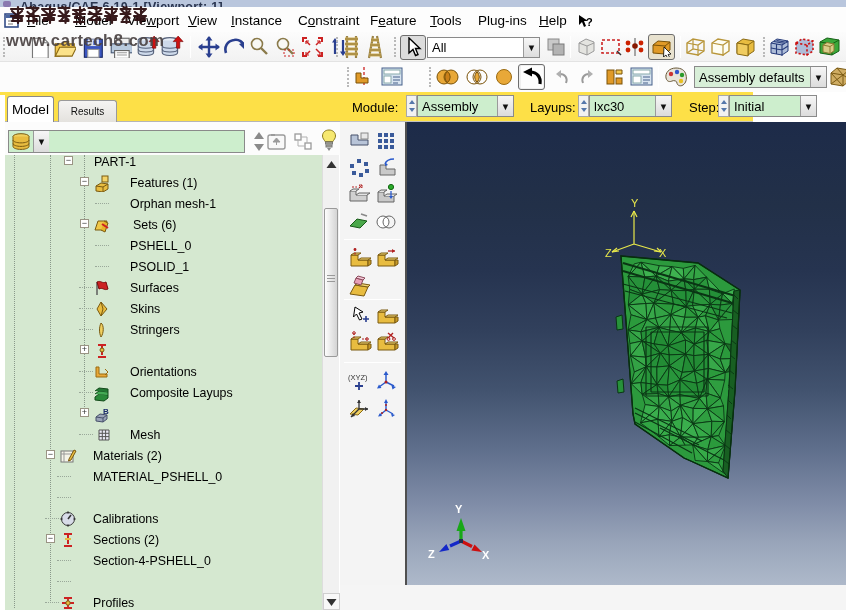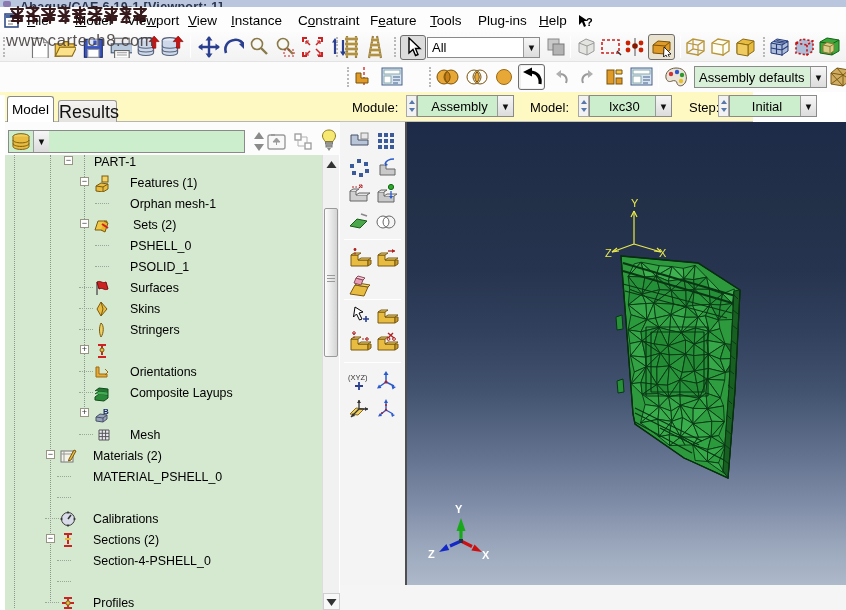--- a/index.html
+++ b/index.html
@@ -9,52 +9,52 @@
 
 #titlebar{left:0;top:0;width:846px;height:7px;background:#b9c6dd;overflow:hidden;}
 #titlebar .t{position:absolute;left:20px;top:0px;font-size:12.5px;font-weight:bold;color:#2a3550;letter-spacing:.3px;}
 
 #menubar{left:0;top:7px;width:846px;height:25px;background:#fdfdfd;}
 .menu{position:absolute;top:6px;font-size:13.5px;color:#000;}
 .menu u{text-decoration:underline;}
 
 #tb1{left:0;top:32px;width:846px;height:30px;background:linear-gradient(#fcfcfc,#f2f2f2);border-bottom:1px solid #e3e3e3;}
 #tb2{left:0;top:62px;width:846px;height:30px;background:#fcfcfc;}
-#modrow{left:0;top:92px;width:753px;height:30px;background:#fef9c3;border-bottom:1px solid #c2c2c2;}
+#modrow{left:0;top:92px;width:753px;height:30px;background:#fde047;border-bottom:1px solid #c2c2c2;}
 .grip{position:absolute;width:2px;border-left:2px dotted #b9b9b9;height:20px;}
 .vsep{position:absolute;width:1px;background:#d8d8d8;height:22px;border-right:1px solid #fff;}
 .ico{position:absolute;}
 .combo{position:absolute;border:1px solid #8a8a8a;background:#fff;font-size:13px;display:flex;align-items:center;}
 .combo .txt{flex:1;padding-left:4px;white-space:nowrap;overflow:hidden;}
 .combo .btn{width:16px;height:100%;background:linear-gradient(#f6f6f6,#dcdcdc);border-left:1px solid #9a9a9a;display:flex;align-items:center;justify-content:center;font-size:9.5px;color:#111;}
-.green{background:#cdeecd;text-align:center;}
+.green{background:#cdeecd;}
 .pressedbtn{position:absolute;border:1px solid #6d6d6d;border-radius:3px;background:#d9d9d9;}
 .lbl{position:absolute;font-size:13px;color:#000;}
 .spin{position:absolute;width:11px;height:22px;border:1px solid #a8a8a8;background:#f2f2f2;}
 .spin:before,.spin:after{content:"";position:absolute;left:2px;border-left:3px solid transparent;border-right:3px solid transparent;}
 .spin:before{top:4px;border-bottom:4px solid #5577aa;}
 .spin:after{bottom:4px;border-top:4px solid #5577aa;}
 
 #tabModel{left:7px;top:96px;width:47px;height:26px;background:#fff;border:1px solid #898989;border-bottom:none;border-radius:3px 3px 0 0;font-size:13.5px;text-align:center;line-height:26px;z-index:3;}
-#tabResults{left:58px;top:100px;width:59px;height:22px;background:linear-gradient(#f5f4f2,#e4e2de);border:1px solid #9a9a9a;border-bottom:none;border-radius:3px 3px 0 0;font-size:18px;text-align:center;line-height:22px;color:#111;z-index:2;}
+#tabResults{left:58px;top:100px;width:59px;height:22px;background:linear-gradient(#f5f4f2,#e4e2de);border:1px solid #9a9a9a;border-bottom:none;border-radius:3px 3px 0 0;font-size:10px;text-align:center;line-height:22px;color:#111;z-index:2;}
 #treetb{left:5px;top:121px;width:335px;height:34px;background:#fcfcfc;border-top:1px solid #b5b5b5;}
 #treearea{left:5px;top:155px;width:317px;height:455px;background:#d5e8d0;overflow:hidden;font-size:12.4px;}
 #vscroll{left:322px;top:155px;width:17px;height:455px;background:#f1f1f1;border-left:1px solid #ddd;}
 .trow{position:absolute;height:21px;display:flex;align-items:center;white-space:nowrap;color:#000;margin-left:16px;}
 .pm{position:absolute;width:9px;height:9px;background:#fff;border:1px solid #9a9484;font-size:9px;line-height:7px;text-align:center;color:#333;}
 .tline{position:absolute;border-left:1px dotted #89988a;width:0;}
 .hstub{position:absolute;border-top:1px dotted #9aa89a;height:0;}
 
 #toolbox{left:340px;top:122px;width:65px;height:463px;background:#f4f4f4;}
 .tbtn{position:absolute;width:25px;height:24px;}
 #viewport{left:405px;top:122px;width:441px;height:463px;border-left:2px solid #4f4f4f;
   background:linear-gradient(180deg,#1d2b49 0%,#223048 18%,#263450 32%,#31405c 45%,#42536f 58%,#5d6d8a 70%,#7e8ba6 82%,#99a5ba 91%,#aeb9ca 100%);}
 #bottomstrip{left:340px;top:585px;width:506px;height:25px;background:#f5f5f5;}
 #leftedge{left:0;top:95px;width:5px;height:515px;background:#fff;}
-.wm2{position:absolute;left:6px;top:31px;font-size:16.5px;color:#4b4343;letter-spacing:.6px;z-index:50;opacity:.92;}
+.wm2{position:absolute;left:6px;top:31px;font-size:16.5px;color:#4b4343;letter-spacing:.6px;z-index:50;opacity:.92;font-weight:bold;}
 </style></head>
 <body>
 <div id="stage">
 <div class="abs" id="titlebar">
       <div style="position:absolute;left:3px;top:1px;width:8px;height:6px;background:#8a7ab0;border-radius:2px"></div>
       <div class="t">Abaqus/CAE 6.10-1 [Viewport: 1]</div>
     </div>
 <div class="abs" id="menubar">
   <svg class="abs" style="left:4px;top:6px" width="16" height="16" viewBox="0 0 16 16">
         <rect x="1" y="1" width="13" height="13" fill="#fff" stroke="#334d88" stroke-width="1.6"></rect>
@@ -294,21 +294,21 @@
         <path d="M1 8l12 2 6-5M13 10v11M1 19L13 10M7 3l6 7 6 4M1 8l12 13" fill="none" stroke="#7a5a14"></path>
       </svg>
     </div>
 <div class="abs" id="modrow">
   <div class="lbl" style="left:352px;top:8px">Module:</div>
   <div class="spin" style="left:406px;top:3px"></div>
   <div class="combo green" style="left:417px;top:3px;width:97px;height:22px">
         <span class="txt">Assembly</span>
         <span class="btn">▼</span>
       </div>
-  <div class="lbl" style="left:530px;top:8px">Model:</div>
+  <div class="lbl" style="left:530px;top:8px">Layups:</div>
   <div class="spin" style="left:578px;top:3px"></div>
   <div class="combo green" style="left:589px;top:3px;width:83px;height:22px">
         <span class="txt">lxc30</span>
         <span class="btn">▼</span>
       </div>
   <div class="lbl" style="left:689px;top:8px">Step:</div>
   <div class="spin" style="left:718px;top:3px"></div>
   <div class="combo green" style="left:729px;top:3px;width:88px;height:22px">
         <span class="txt">Initial</span>
         <span class="btn">▼</span>
@@ -361,21 +361,21 @@
       </svg>
       <div class="trow" style="left:109px;top:17px">Features (1)</div>
 <div class="hstub" style="left:90px;top:48px;width:14px"></div>
       <div class="trow" style="left:109px;top:38px">Orphan mesh-1</div>
 <div class="pm" style="left:75px;top:64px">−</div>
       <svg class="abs" style="left:88px;top:61px" width="18" height="18" viewBox="0 0 18 18">
         <path d="M2 14l3-9h9l-3 9z" fill="#f0c848" stroke="#7a5a10"></path>
         <path d="M11 5l4 2-3 9-4-2" fill="#e8b428" stroke="#7a5a10"></path>
         <path d="M9 8l6 4" stroke="#cc2222" stroke-width="2"></path>
       </svg>
-      <div class="trow" style="left:112px;top:59px">Sets (2)</div>
+      <div class="trow" style="left:112px;top:59px">Sets (6)</div>
 <div class="hstub" style="left:90px;top:90px;width:14px"></div>
       <div class="trow" style="left:109px;top:80px">PSHELL_0</div>
 <div class="hstub" style="left:90px;top:111px;width:14px"></div>
       <div class="trow" style="left:109px;top:101px">PSOLID_1</div>
 <div class="hstub" style="left:74px;top:132px;width:14px"></div>
       <svg class="abs" style="left:88px;top:124px" width="18" height="18" viewBox="0 0 18 18">
         <path d="M4 3v13" stroke="#555" stroke-width="1.4"></path>
         <path d="M4 3c4-2 5 2 9 0l2 7c-4 2-5-2-9 0z" fill="#cc2222" stroke="#7a0a0a"></path>
       </svg>
       <div class="trow" style="left:109px;top:122px">Surfaces</div>

